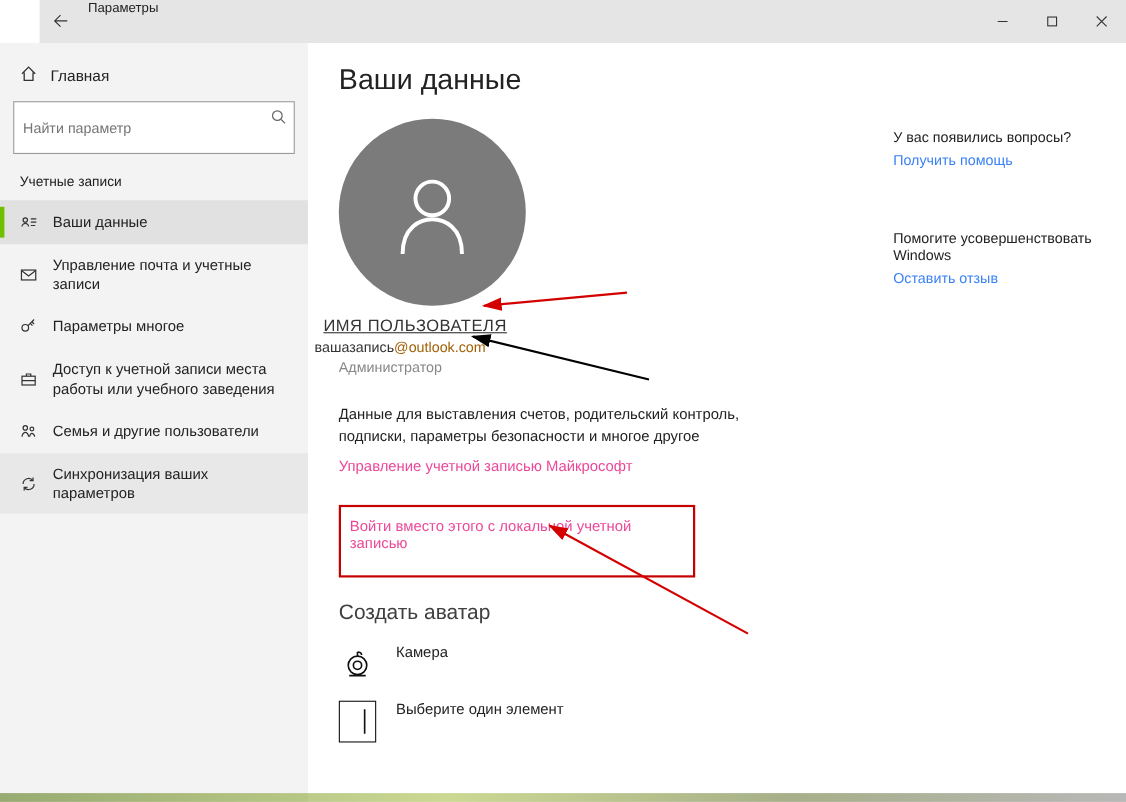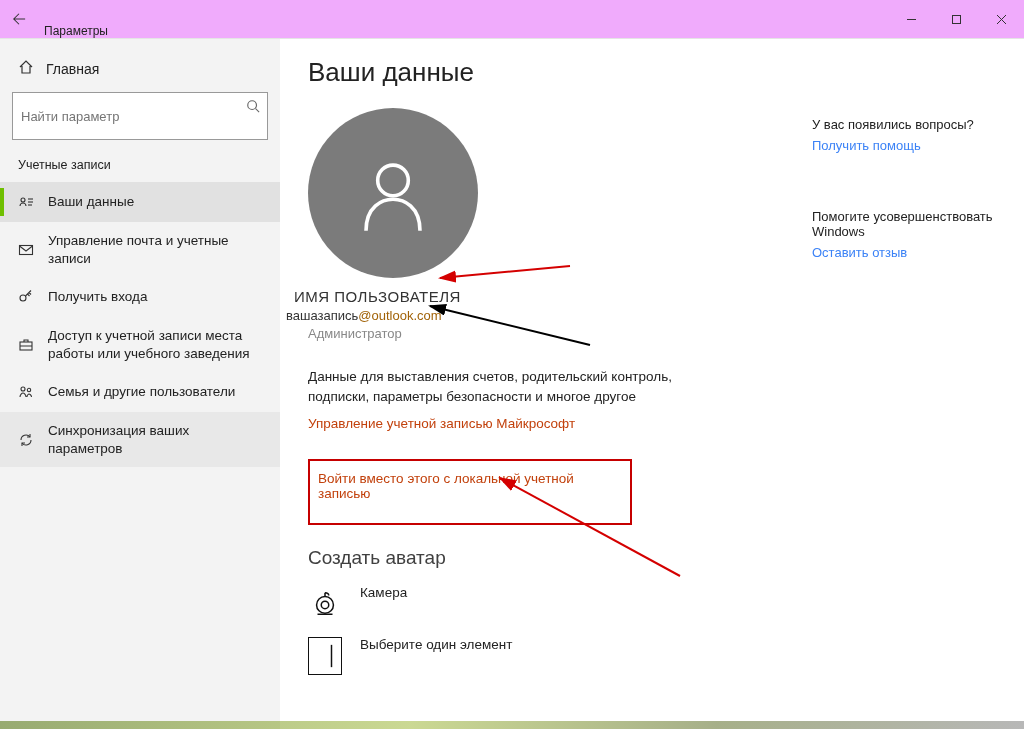--- a/index.html
+++ b/index.html
@@ -10,26 +10,27 @@
     color: #222;
     background: #fff;
     width: 1024px;
     height: 729px;
     overflow: hidden;
   }
   .window { width: 1024px; height: 729px; position: relative; display:flex; flex-direction:column; }
   
   .titlebar {
     height: 38px;
-    background: #f0abfc;
+    background: #e5e5e5;
     display: flex;
-    align-items: flex-end;
+    align-items: flex-start;
     border-bottom: 1px solid #e5e5e5;
     position: relative;
     flex: 0 0 auto;
+    margin-left: 36px;
   }
   .titlebar .back {
     width: 38px; height: 38px; display:flex; align-items:center; justify-content:center;
     color:#333; font-size:16px;
   }
   .titlebar .title { margin-left: 6px; font-size: 12px; color:#222; }
   .win-controls { position:absolute; right:0; top:0; height:38px; display:flex; }
   .win-controls div {
     width: 45px; height:38px; display:flex; align-items:center; justify-content:center;
     color:#555; font-size:12px;
@@ -102,27 +103,27 @@
   }
   .main h1 {
     font-weight:400; font-size:26px; margin:0 0 20px 0; color:#222;
   }
   .avatar-circle {
     width: 170px; height:170px; border-radius:50%; background:#7b7b7b;
     display:flex; align-items:center; justify-content:center;
     margin-bottom: 10px;
   }
   .avatar-circle svg { width:90px; height:90px; }
-  .user-name { font-size:15px; letter-spacing:0.5px; color:#333; text-transform:uppercase; margin-top:6px; margin-left:-14px;}
+  .user-name { font-size:15px; letter-spacing:0.5px; color:#333; text-transform:uppercase; margin-top:6px; margin-left:-14px;text-decoration:underline;}
   .user-email { font-size:13px; color:#333; margin-top:3px; margin-left:-22px;}
   .user-email .domain { color:#a16207; }
   .user-role { font-size:13px; color:#888; margin-top:3px; }
 
   .desc { font-size:13.5px; color:#222; margin-top:26px; line-height:1.45; max-width:420px; }
-  .link { color:#c2410c; font-size:13.5px; margin-top:10px; display:block; cursor:pointer; }
+  .link { color:#ec4899; font-size:13.5px; margin-top:10px; display:block; cursor:pointer; }
   .boxed-link {
     margin-top: 28px;
     border: 2px solid #c60000;
     padding: 10px 12px 22px 8px;
     display:inline-block;
     width: 300px;
   }
   .boxed-link .link { margin-top:0; }
 
   .sub-h { font-size:19px; font-weight:400; margin-top:22px; color:#404040; }
@@ -235,21 +236,21 @@
           </span>
           <span class="txt">Управление почта и учетные записи</span>
         </li>
         <li>
           <span class="ico">
             <svg viewBox="0 0 16 16" width="16" height="16" fill="none" stroke="#333" stroke-width="1.1">
               <circle cx="5" cy="9" r="3"></circle>
                 <path d="M7.5 7 L13 1.5 M11 3.5 L13 5.5 M9.5 5 L11.5 7"></path>
             </svg>
           </span>
-          <span class="txt">Получить входа</span>
+          <span class="txt">Параметры многое</span>
         </li>
         <li>
           <span class="ico">
             <svg viewBox="0 0 16 16" width="16" height="16" fill="none" stroke="#333" stroke-width="1.1">
               <rect x="2" y="5" width="12" height="8"></rect>
                 <path d="M6 5 V3 H10 V5 M2 9 H14"></path>
             </svg>
           </span>
           <span class="txt">Доступ к учетной записи места работы или учебного заведения</span>
         </li>

